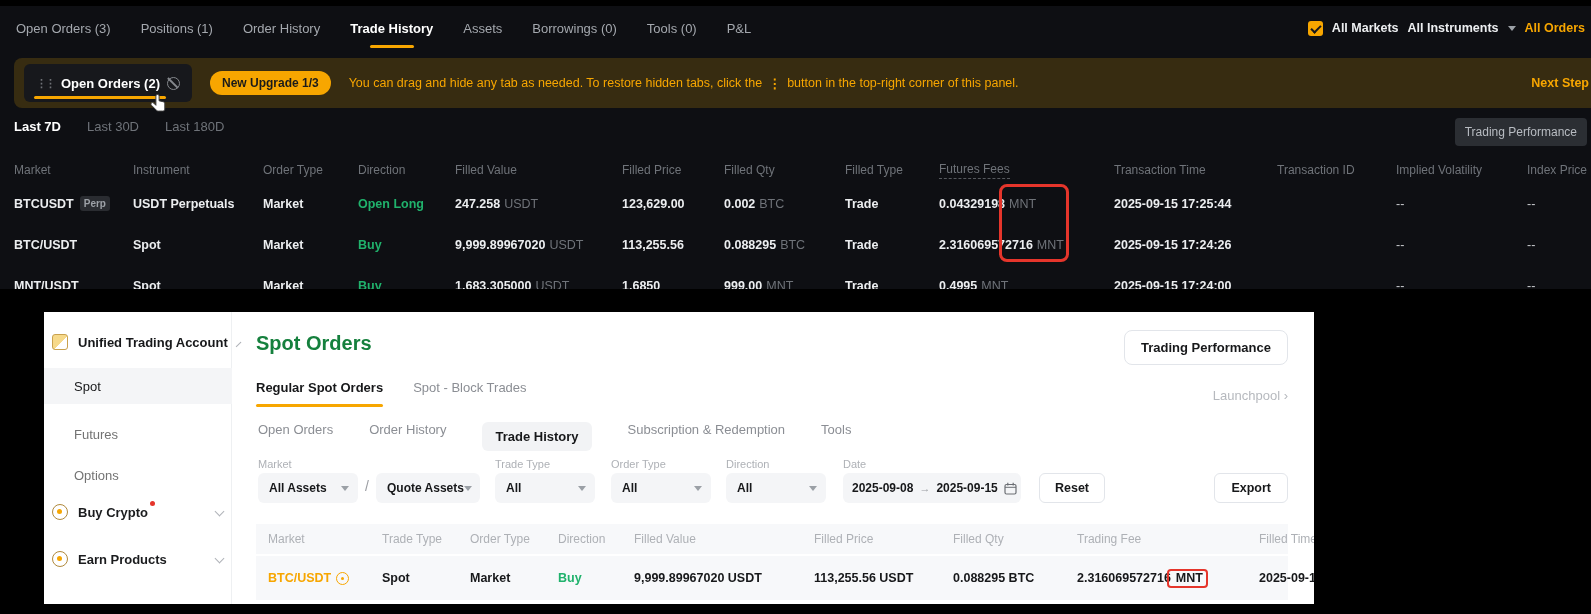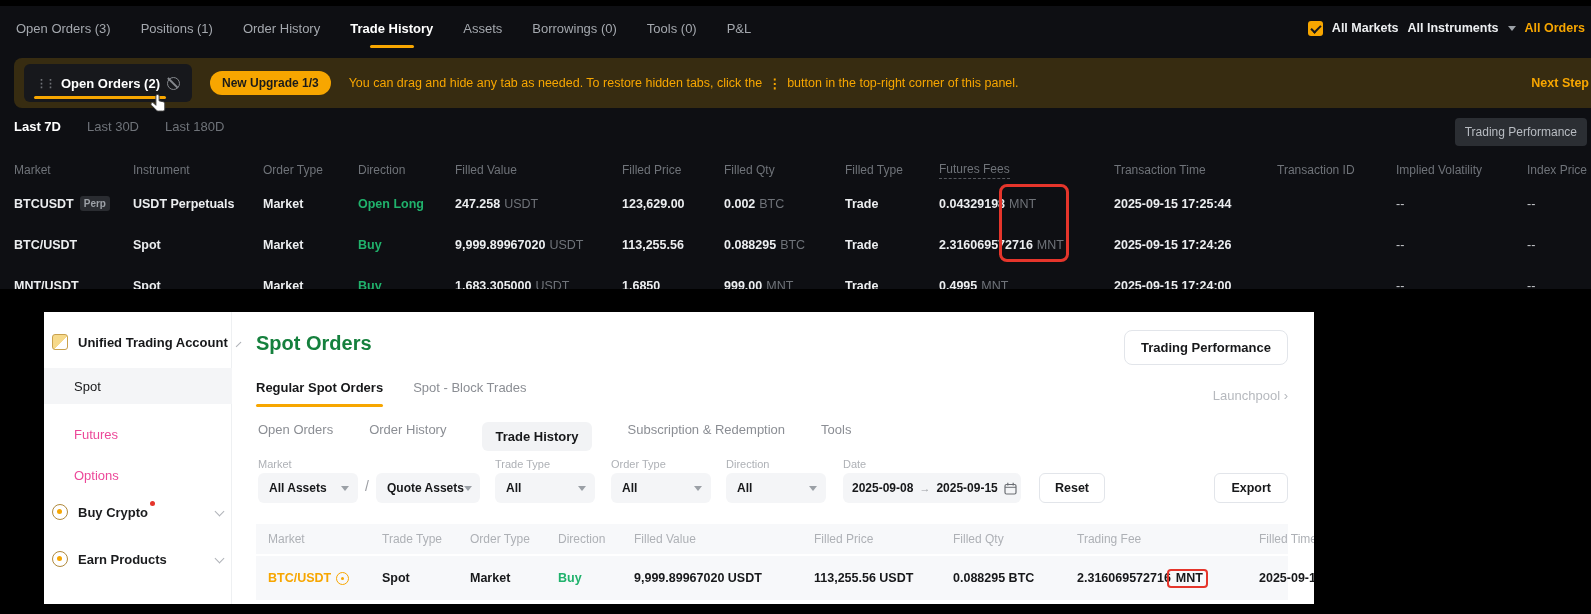--- a/index.html
+++ b/index.html
@@ -56,21 +56,21 @@
   
   .bottom-panel { position:absolute; left:8px; top:312px; width:1270px; height:292px; background:#ffffff; overflow:hidden;margin-left:36px; }
 
   .sidebar { position:absolute; left:0; top:0; width:188px; height:100%; border-right:1px solid #eef0f2; background:#fff; }
   .side-root { position:absolute; left:8px; right:8px; top:18px; height:24px; display:flex; align-items:center; gap:10px; cursor:pointer; }
   .side-root .root-label { color:#17181a; font-size:13px; font-weight:700; flex:1; white-space:nowrap; }
   .icon-uta { width:16px; height:16px; border:1.5px solid #c9a14e; border-radius:3px; background:linear-gradient(135deg,#f6d98a 0 55%,#ffffff 55%); flex:0 0 auto; }
   .chev { display:inline-block; width:7px; height:7px; border-right:1.6px solid #b0b3b9; border-bottom:1.6px solid #b0b3b9; }
   .chev.up { transform:rotate(-135deg); margin-top:4px; }
   .chev.down { transform:rotate(45deg); margin-bottom:2px; }
-  .side-sub { position:absolute; left:0; width:188px; height:36px; display:flex; align-items:center; padding-left:30px; font-size:13px; color:#ec4899; cursor:pointer; white-space:nowrap; }
+  .side-sub { position:absolute; left:0; width:188px; height:36px; display:flex; align-items:center; padding-left:30px; font-size:13px; color:#737373; cursor:pointer; white-space:nowrap; }
   .side-sub.active { background:#f4f5f7; color:#17181a; font-weight:500; }
   .side-item { position:absolute; left:8px; right:8px; height:24px; display:flex; align-items:center; gap:10px; cursor:pointer; }
   .side-item .item-label { color:#1b1c1e; font-size:13px; font-weight:600; position:relative; white-space:nowrap; }
   .icon-coin { width:16px; height:16px; border:1.5px solid #b0893c; border-radius:50%; position:relative; flex:0 0 auto; }
   .icon-coin::after { content:''; position:absolute; left:4px; top:4px; width:5px; height:5px; background:#f7a600; border-radius:50%; }
   .red-dot { position:absolute; right:-7px; top:-4px; width:5px; height:5px; background:#e5352b; border-radius:50%; }
   .side-item .chev { margin-left:auto; }
 
   .page-title { position:absolute; left:212px; top:20px; font-size:20px; font-weight:700; color:#15803d; }
   .tp-btn-light { position:absolute; right:26px; top:18px; background:#fff; border:1px solid #e2e5ea; border-radius:8px; padding:9px 16px; font-size:13px; font-weight:700; color:#17181a; cursor:pointer; white-space:nowrap; }

